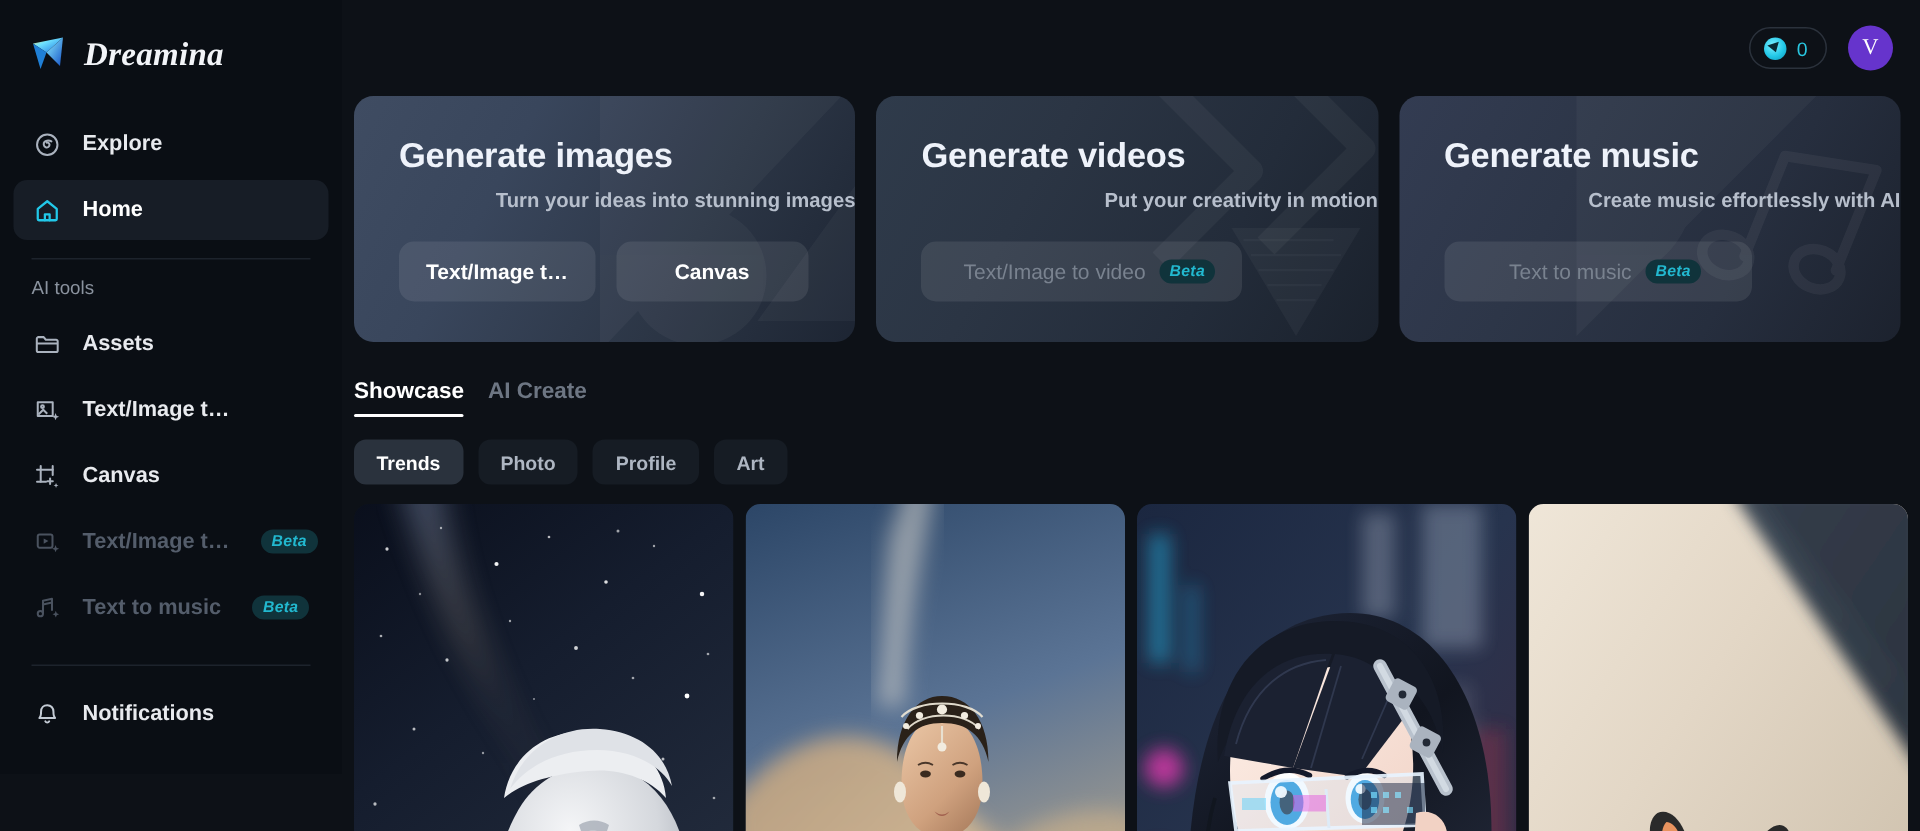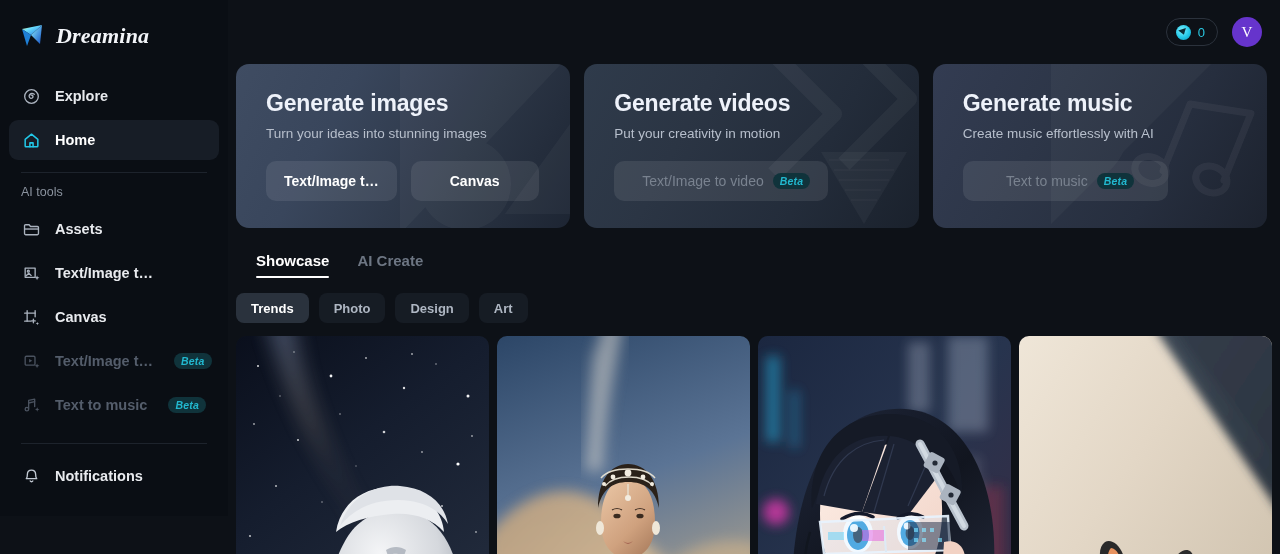--- a/index.html
+++ b/index.html
@@ -88,37 +88,37 @@
   }
   .card.c1 { background:linear-gradient(118deg, #3d4a60 0%, #38445a 28%, #2c3banonexistent 0%, #2b3purple 0%, #293445 62%, #1e2632 100%); }
   .card.c1 { background:linear-gradient(118deg, #3f4c62 0%, #39465c 30%, #2c3646 66%, #1d2533 100%); }
   .card.c2 { background:linear-gradient(118deg, #2f3b4b 0%, #2b3544 32%, #232c3a 68%, #1a212c 100%); }
   .card.c3 { background:linear-gradient(118deg, #333c52 0%, #2d3648 34%, #262e3e 68%, #1c222e 100%); }
   .card h2 {
     font-size:23px; font-weight:700; color:#eef2fa; letter-spacing:-.2px;
     position:relative; z-index:3;
   }
   .card p {
-    font-size:13.5px; color:#b7bfcc; margin-top:9px; font-weight:400;
-    position:relative; z-index:3;
+    font-size:13.5px; color:#b7bfcc; margin-top:9px; font-weight:700;
+    position:relative; z-index:3;text-align:right;
   }
   .card-btns { display:flex; gap:14px; margin-top:20px; position:relative; z-index:3; }
   .cbtn {
     height:40px; border-radius:10px; display:flex; align-items:center; justify-content:center;
     font-size:14px; font-weight:700; color:#ffffff;
     background:rgba(255,255,255,.085); padding:0 18px; min-width:128px;
   }
   .cbtn.wide { min-width:205px; }
   .cbtn.muted { color:#79828f; font-weight:400;padding-left:28px; }
   .cbtn .beta { margin-left:9px; }
   .deco { position:absolute; inset:0; z-index:1; pointer-events:none; overflow:hidden; }
   .deco svg { position:absolute; }
 
   
-  .tabs { display:flex; gap:28px; padding:24px 0 0 8px; align-items:flex-end;margin-left:20px; }
+  .tabs { display:flex; gap:16px; padding:24px 0 0 8px; align-items:flex-end; }
   .tab {
     font-size:15px; font-weight:700; color:#6d7683; padding-bottom:9px;
     position:relative;
   }
   .tab.active { color:#ffffff; }
   .tab.active:after {
     content:""; position:absolute; left:0; right:0; bottom:0;
     height:2.5px; background:#ffffff; border-radius:2px;
   }
 
@@ -374,21 +374,21 @@
     </div>
 
     <div class="chips">
       <div class="chip active">
         <span>Trends</span>
       </div>
       <div class="chip">
         <span>Photo</span>
       </div>
       <div class="chip">
-        <span>Design</span>
+        <span>Profile</span>
       </div>
       <div class="chip">
         <span>Art</span>
       </div>
     </div>
 
     <div class="gallery">
 
       <div class="thumb">
         <svg viewBox="0 0 253 320" preserveAspectRatio="xMidYMid slice">

